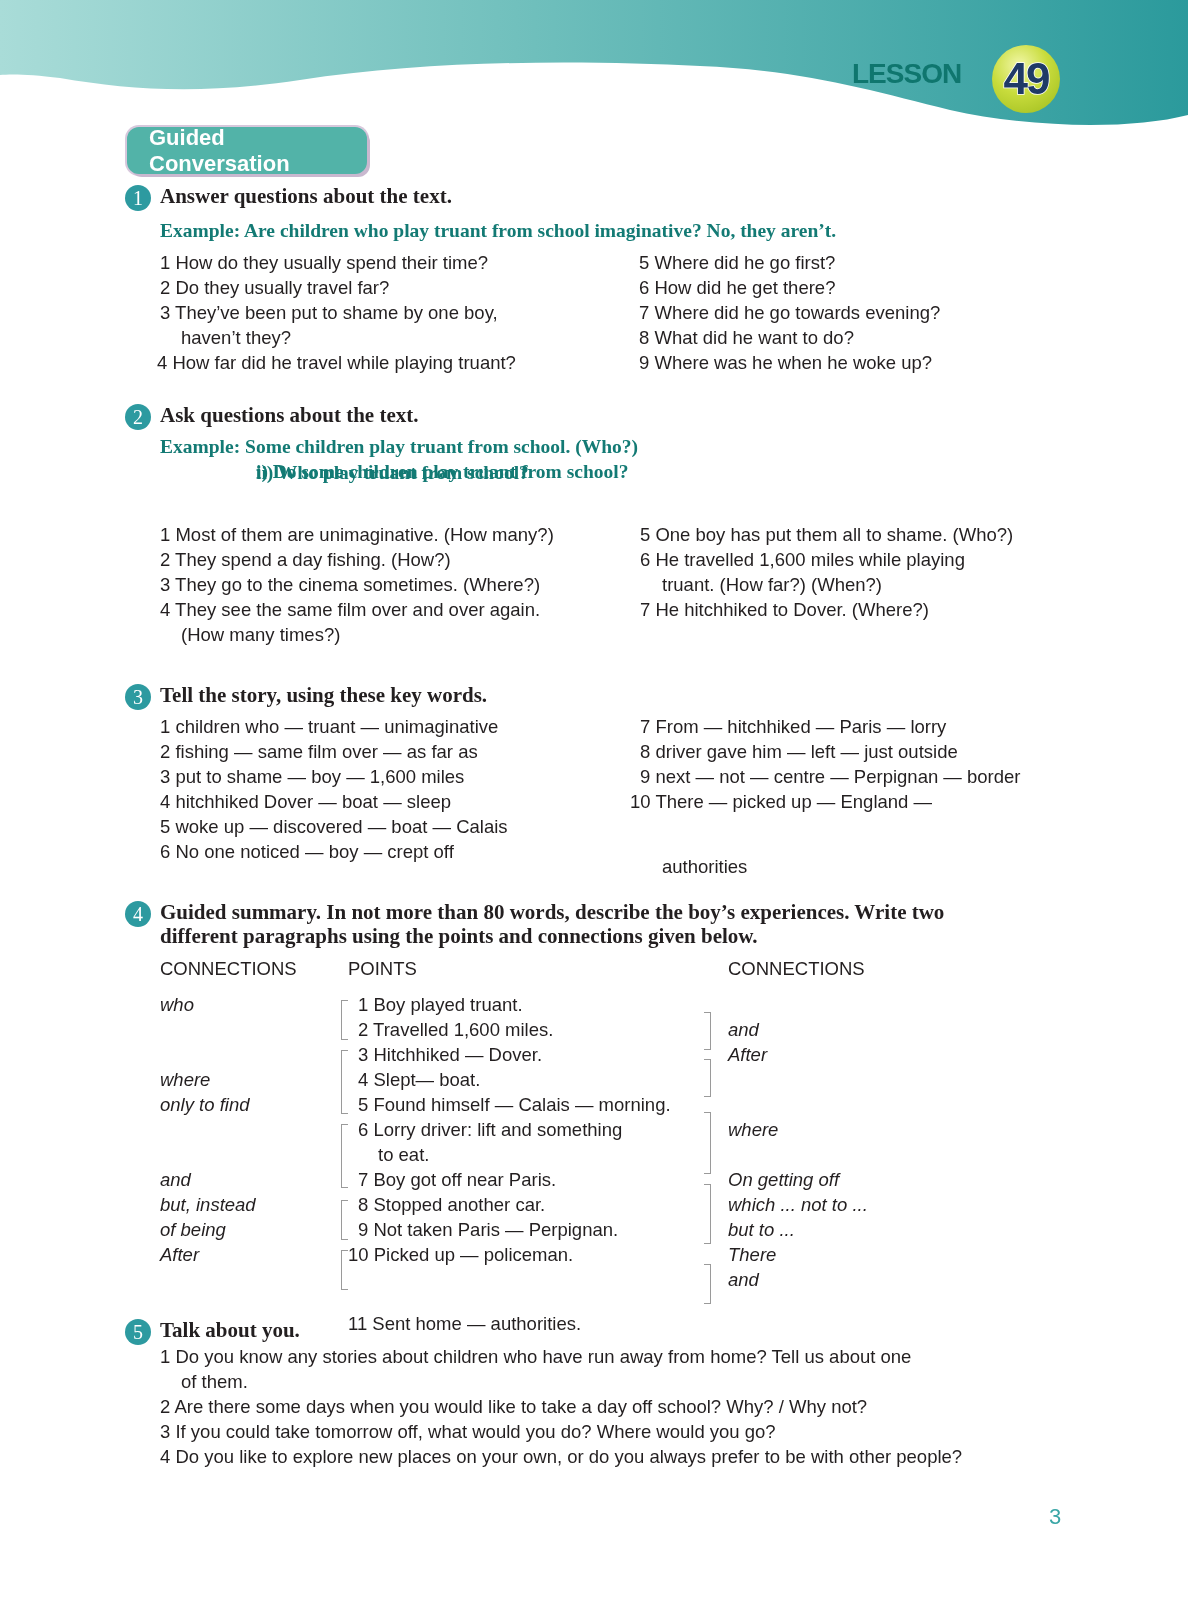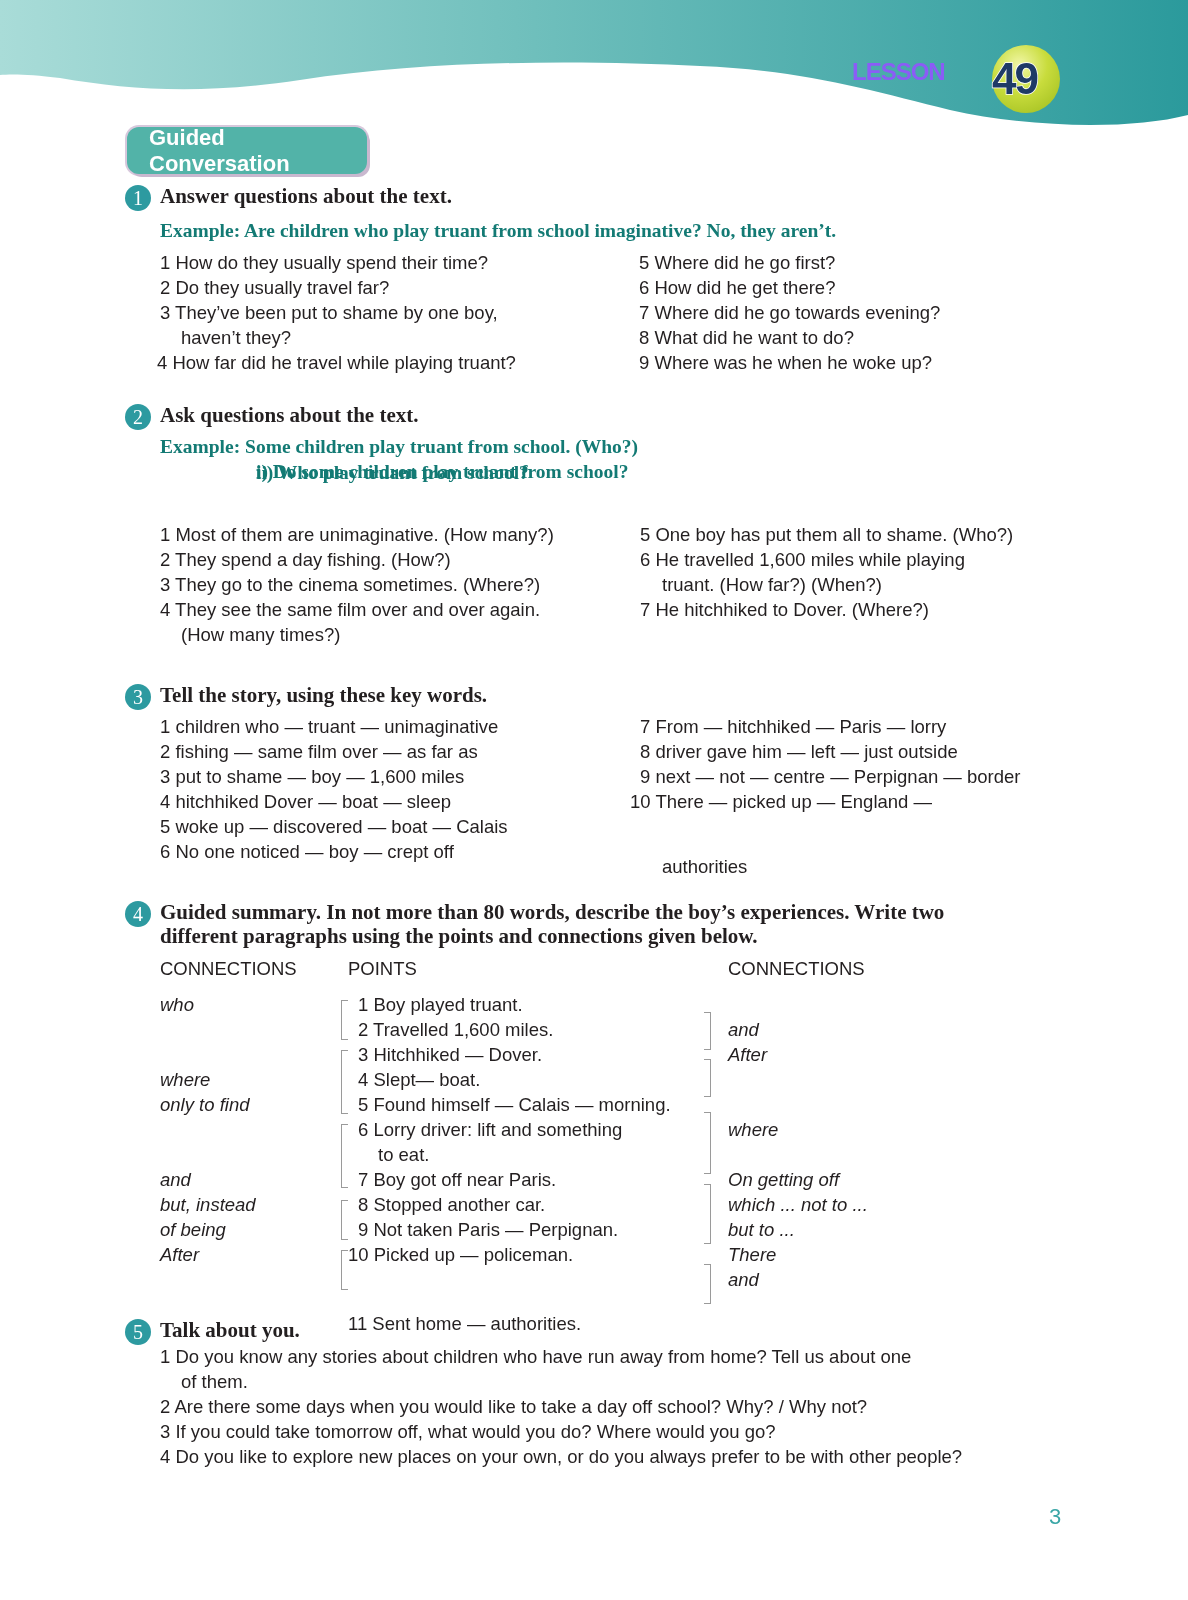--- a/index.html
+++ b/index.html
@@ -3,27 +3,27 @@
 <meta charset="utf-8">
 <style>
   * { box-sizing: border-box; margin: 0; padding: 0; }
   html, body { width: 1188px; height: 1600px; background: #ffffff; overflow: hidden; }
   body { position: relative; font-family: "Liberation Sans", sans-serif; color: #231f20; }
 
   .header-wave { position: absolute; left: 0; top: 0; width: 1188px; height: 140px; }
   .lesson-title {
     position: absolute; left: 852px; top: 58px;
     font-family: "Liberation Sans", sans-serif; font-weight: bold;
-    font-size: 24px; color: #8b5cf6; letter-spacing: -1px;
+    font-size: 28px; color: #0f766e; letter-spacing: -1px;
   }
   .lesson-badge {
     position: absolute; left: 992px; top: 45px; width: 68px; height: 68px;
     border-radius: 50%;
     background: radial-gradient(circle at 40% 30%, #f2f7a8 0%, #c8dc3c 45%, #9cba1c 100%);
-    display: flex; align-items: center; 
+    display: flex; align-items: center; justify-content: center;
   }
   .lesson-badge span {
     font-family: "Liberation Sans", sans-serif; font-weight: bold;
     font-size: 44px; color: #1f3a66; letter-spacing: -2px;
     -webkit-text-stroke: 1.5px #ffffff; paint-order: stroke fill;
   }
 
   .section-pill {
     position: absolute; left: 127px; top: 127px; width: 240px; height: 47px;
     background: #52b3a8; border-radius: 12px;

